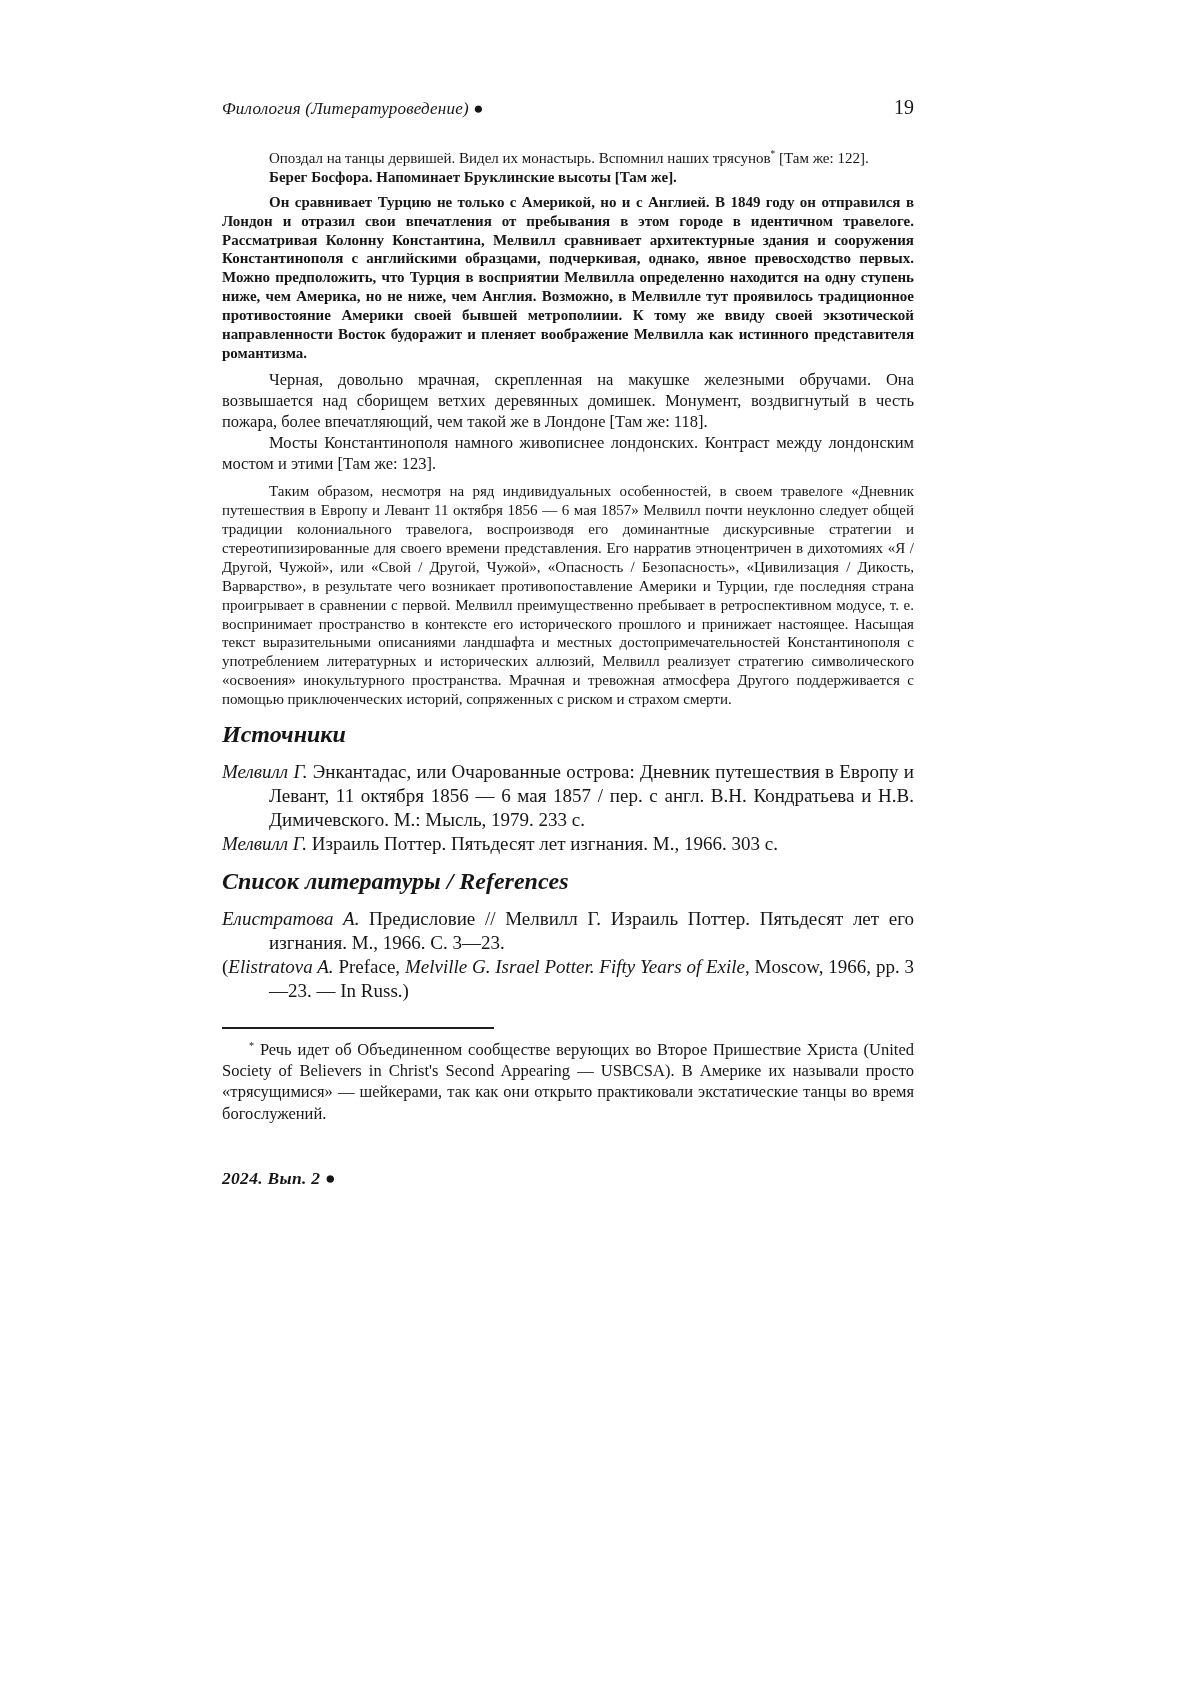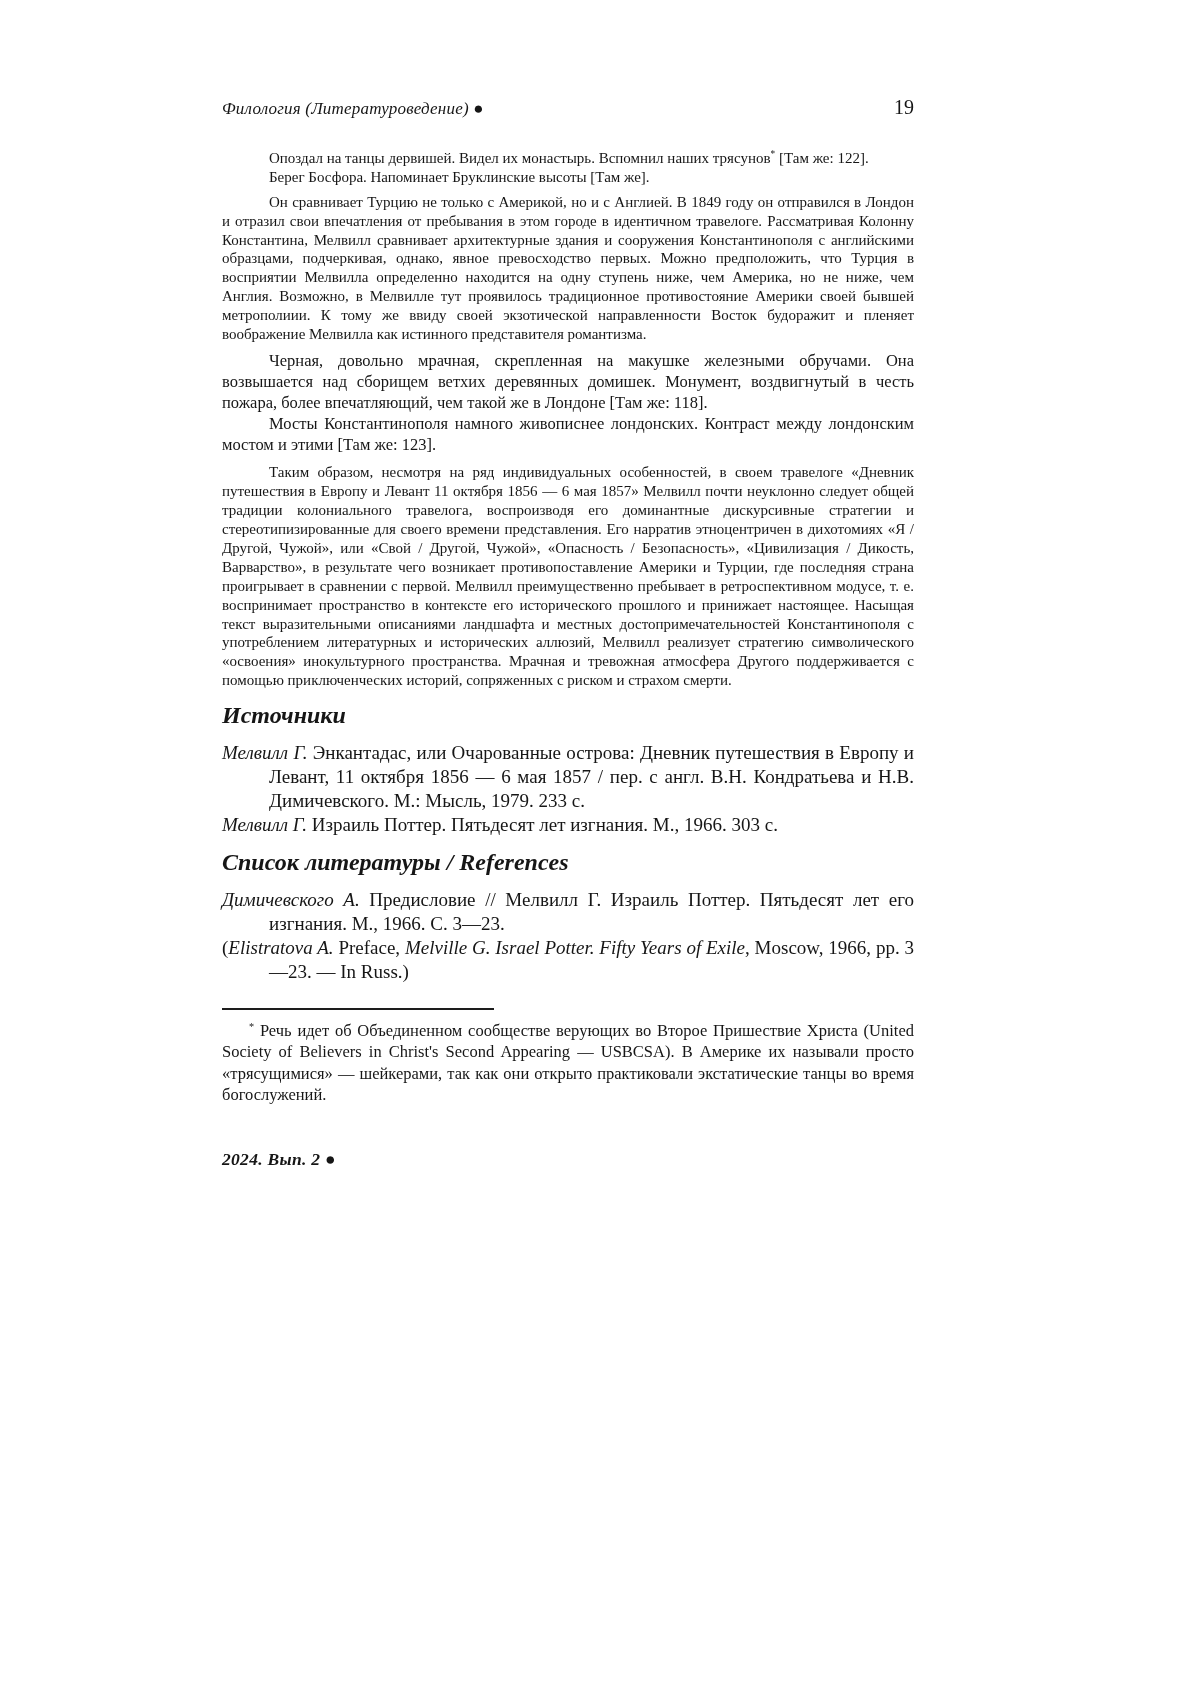--- a/index.html
+++ b/index.html
@@ -36,21 +36,21 @@
   .pagenum {
     font-size: 20px;
   }
   p { margin: 0; }
   .para {
     font-size: 15px;
     line-height: 1.26;
     text-align: justify;
     text-indent: 47px;
   }
-  .mb6 { margin-bottom: 6px; }
+  .mb6 { margin-bottom: 6px; font-weight: bold; }
   .mb8 { margin-bottom: 8px; }
   .small-quote {
     font-size: 16.5px;
     line-height: 1.28;
     text-align: justify;
     text-indent: 47px;
   }
   .section-heading {
     text-align: left;
     font-weight: 700;
@@ -115,21 +115,21 @@
     <p class="para">Таким образом, несмотря на ряд индивидуальных особенностей, в своем травелоге «Дневник путешествия в Европу и Левант 11 октября 1856 — 6 мая 1857» Мелвилл почти неуклонно следует общей традиции колониального травелога, воспроизводя его доминантные дискурсивные стратегии и стереотипизированные для своего времени представления. Его нарратив этноцентричен в дихотомиях «Я / Другой, Чужой», или «Свой / Другой, Чужой», «Опасность / Безопасность», «Цивилизация / Дикость, Варварство», в результате чего возникает противопоставление Америки и Турции, где последняя страна проигрывает в сравнении с первой. Мелвилл преимущественно пребывает в ретроспективном модусе, т. е. воспринимает пространство в контексте его исторического прошлого и принижает настоящее. Насыщая текст выразительными описаниями ландшафта и местных достопримечательностей Константинополя с употреблением литературных и исторических аллюзий, Мелвилл реализует стратегию символического «освоения» инокультурного пространства. Мрачная и тревожная атмосфера Другого поддерживается с помощью приключенческих историй, сопряженных с риском и страхом смерти.</p>
 
     <h3 class="section-heading">Источники</h3>
 
     <p class="ref"><i>Мелвилл Г.</i><span> Энкантадас, или Очарованные острова: Дневник путешествия в Европу и Левант, 11 октября 1856 — 6 мая 1857 / пер. с англ. В.Н. Кондратьева и Н.В. Димичевского. М.: Мысль, 1979. 233 с.</span></p>
 
     <p class="ref"><i>Мелвилл Г.</i><span> Израиль Поттер. Пятьдесят лет изгнания. М., 1966. 303 с.</span></p>
 
     <h3 class="section-heading">Список литературы / References</h3>
 
-    <p class="ref"><i>Димичевского А.</i><span> Предисловие // Мелвилл Г. Израиль Поттер. Пятьдесят лет его изгнания. М., 1966. С. 3—23.</span></p>
+    <p class="ref"><i>Елистратова А.</i><span> Предисловие // Мелвилл Г. Израиль Поттер. Пятьдесят лет его изгнания. М., 1966. С. 3—23.</span></p>
 
     <p class="ref"><span>(</span><i>Elistratova A.</i><span> Preface, </span><i>Melville G. Israel Potter. Fifty Years of Exile</i><span>, Moscow, 1966, pp. 3—23. — In Russ.)</span></p>
 
     <div class="fnrule"></div>
 
     <p class="footnote"><sup class="fnmark">*</sup><span> Речь идет об Объединенном сообществе верующих во Второе Пришествие Христа (United Society of Believers in Christ's Second Appearing — USBCSA). В Америке их называли просто «трясущимися» — шейкерами, так как они открыто практиковали экстатические танцы во время богослужений.</span></p>
 
     <p class="pagefoot">2024. Вып. 2 ●</p>
 
   </div>

